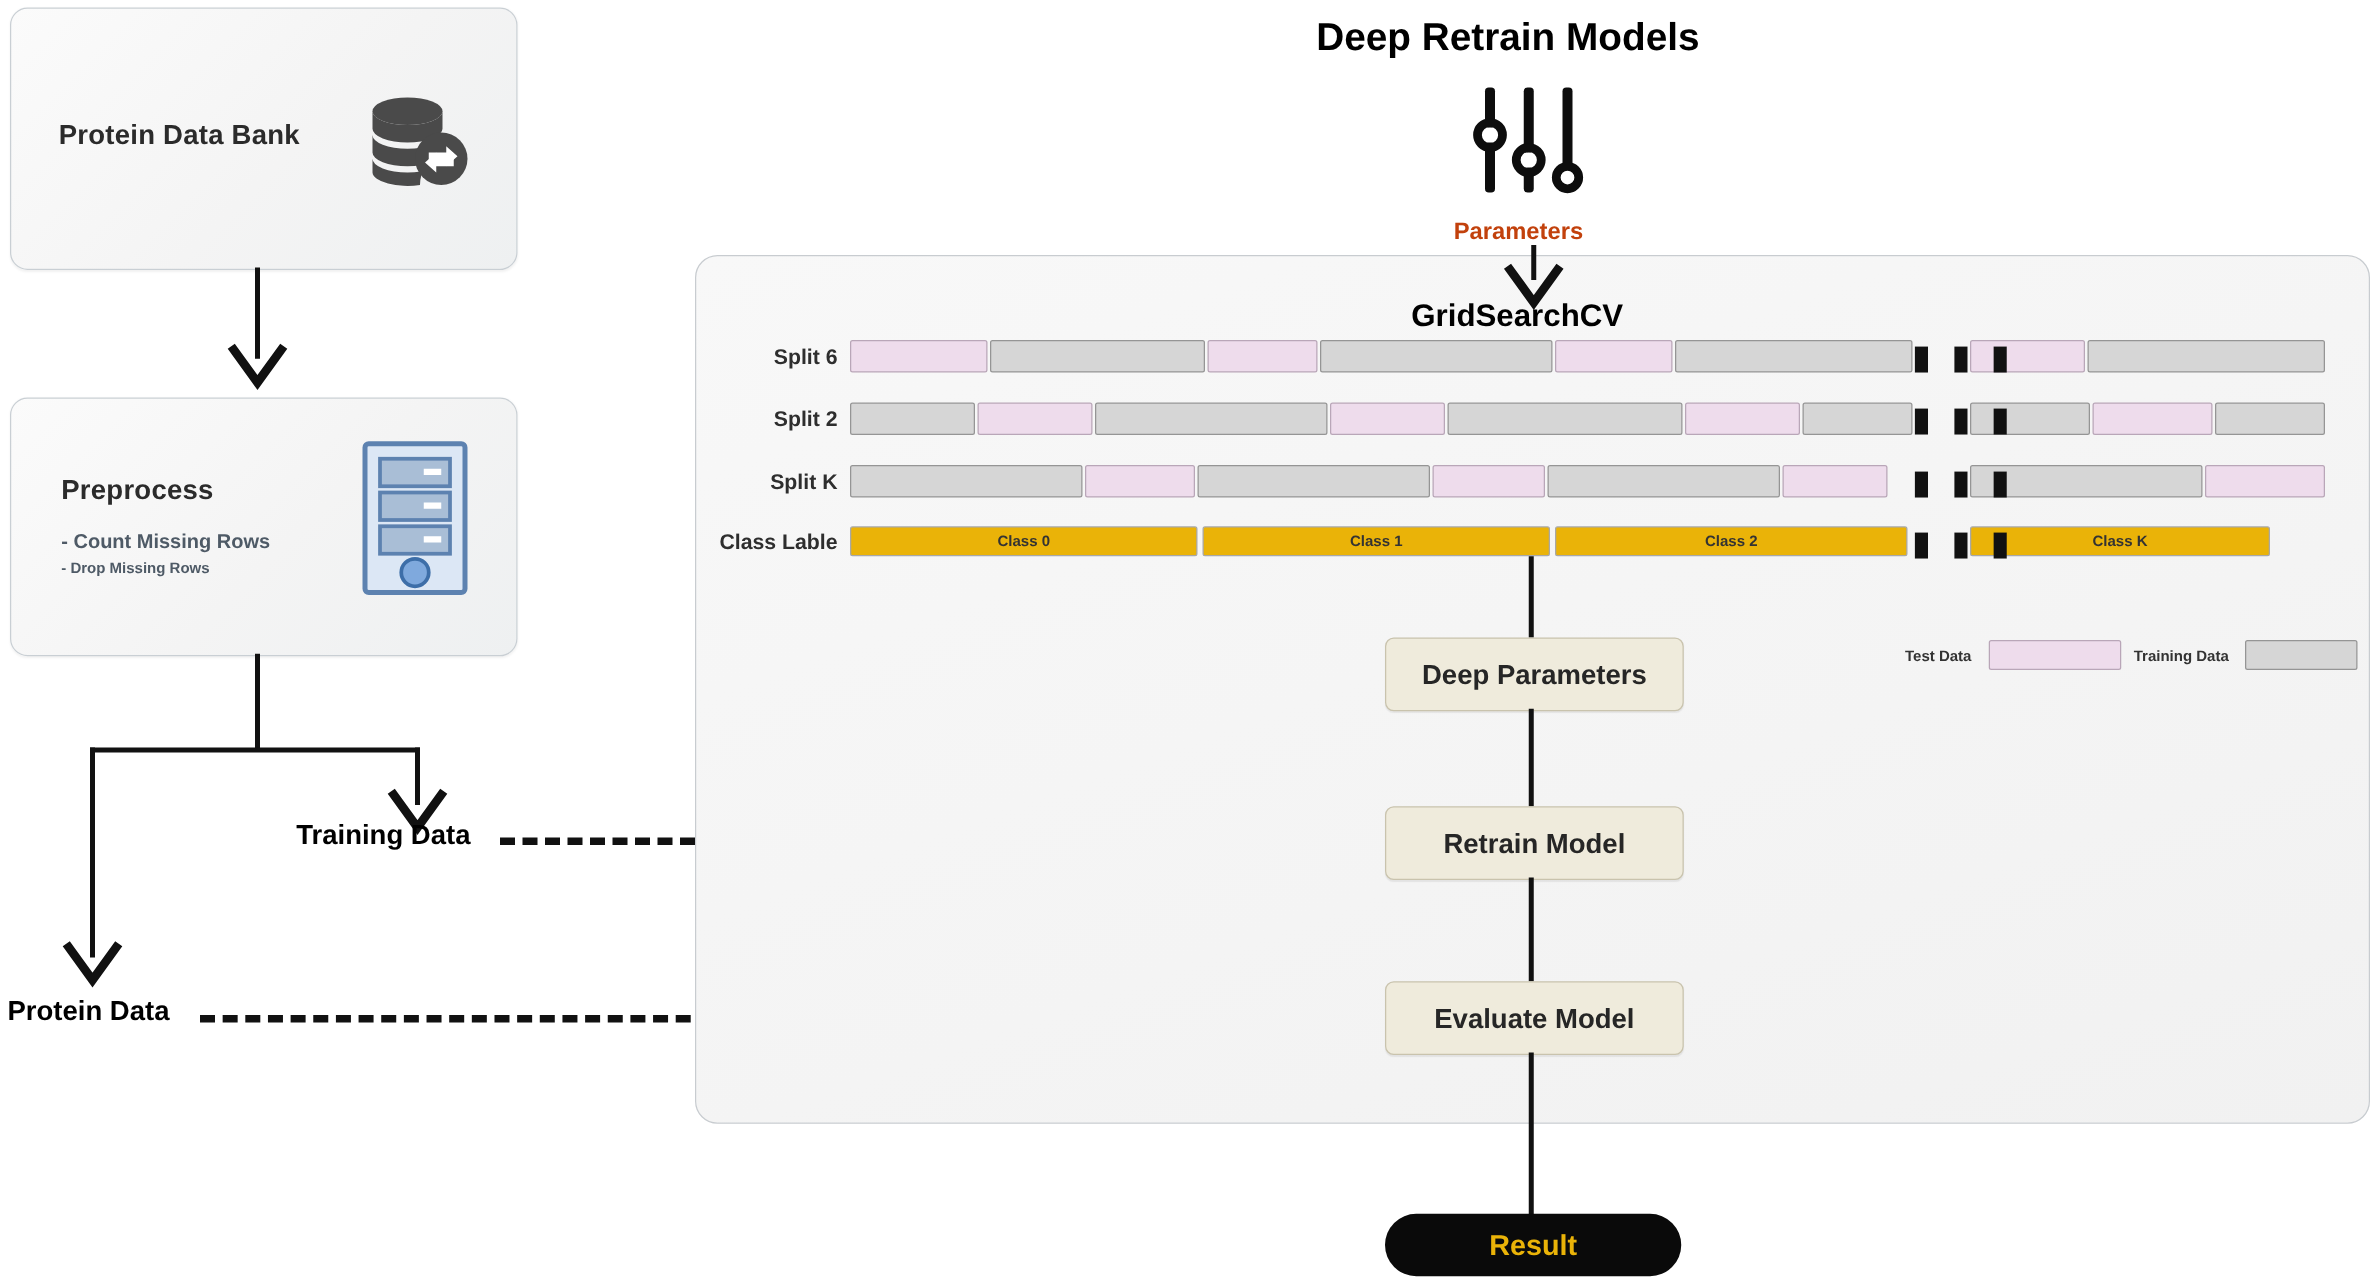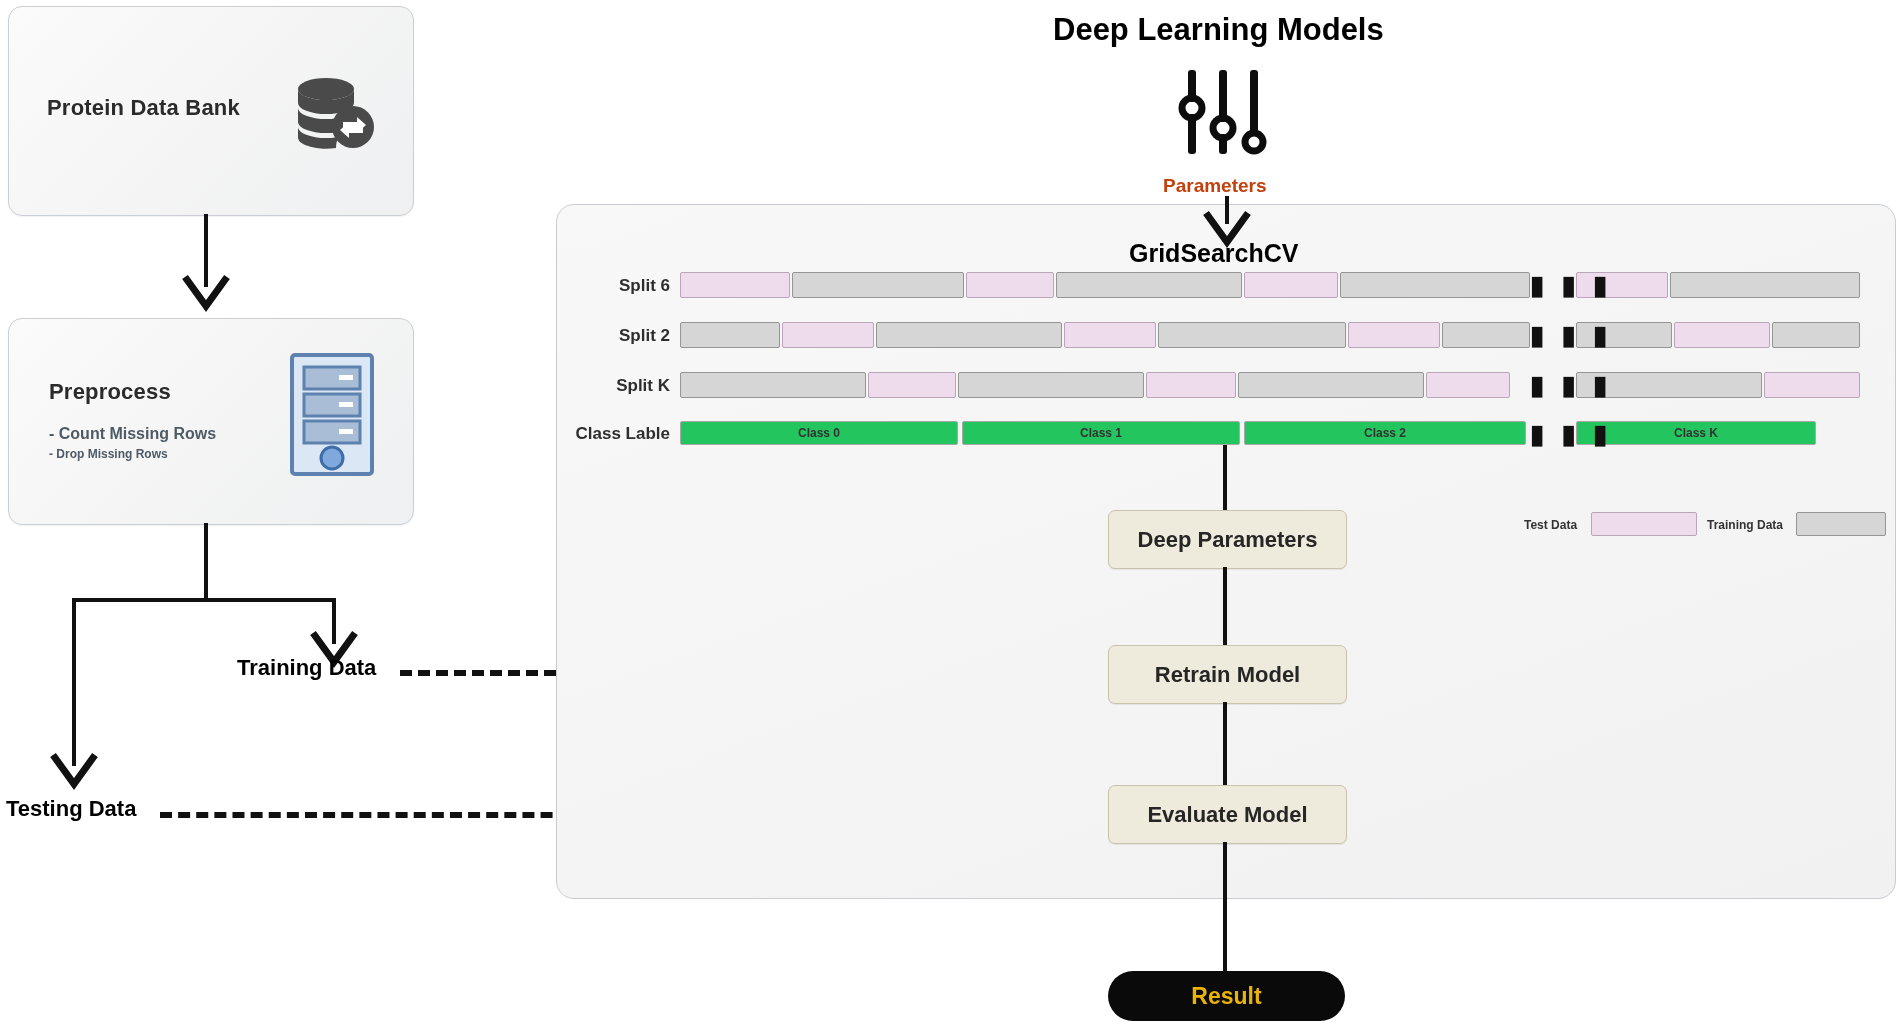--- a/index.html
+++ b/index.html
@@ -57,21 +57,21 @@
   .blk{
     position:absolute;
     height:26px;
     border:1px solid #9c9c9c;
     border-radius:2px;
     box-sizing:border-box;
   }
   .blk.train{background:#d6d6d6;border-color:#959595;}
   .blk.test{background:#eedcec;border-color:#b9a6b8;}
   .blk.cls{
-    background:#22c55e;border-color:#a8a8a8;height:24px;
+    background:#eab308;border-color:#a8a8a8;height:24px;
     display:flex;align-items:center;justify-content:center;
     font-size:12px;color:#333;font-weight:600;
   }
   .ellip{
     position:absolute;
     font-weight:900;
     letter-spacing:5px;
     color:#111;
     font-size:26px;
     line-height:26px;
@@ -161,35 +161,35 @@
   <div class="vline" style="left:332px;top:598px;height:46px;"></div>
   <svg class="abs" style="left:308px;top:628px;" width="52" height="42" viewBox="0 0 52 42">
     <path d="M5 5 L26 34 L47 5" fill="none" stroke="#111" stroke-width="7"></path>
   </svg>
   <div class="vline" style="left:72px;top:598px;height:168px;"></div>
   <svg class="abs" style="left:48px;top:750px;" width="52" height="42" viewBox="0 0 52 42">
     <path d="M5 5 L26 34 L47 5" fill="none" stroke="#111" stroke-width="7"></path>
   </svg>
 
   <div class="h-title" style="left:237px;top:655px;font-size:22px;">Training Data</div>
-  <div class="h-title" style="left:6px;top:796px;font-size:22px;">Testing Data</div>
+  <div class="h-title" style="left:6px;top:796px;font-size:22px;">Protein Data</div>
 
   <div class="dash-h" style="left:400px;top:670px;width:660px;"></div>
   <svg class="abs" style="left:1052px;top:642px;" width="46" height="58" viewBox="0 0 46 58">
     <path d="M6 6 L36 29 L6 52" fill="none" stroke="#111" stroke-width="7"></path>
   </svg>
 
   <div class="dash-h" style="left:160px;top:812px;width:900px;"></div>
   <svg class="abs" style="left:1052px;top:784px;" width="46" height="58" viewBox="0 0 46 58">
     <path d="M6 6 L36 29 L6 52" fill="none" stroke="#111" stroke-width="7"></path>
   </svg>
 
   <div class="panel"></div>
 
-  <div class="h-title" style="left:1053px;top:12px;font-size:31px;">Deep Learning Models</div>
+  <div class="h-title" style="left:1053px;top:12px;font-size:31px;">Deep Retrain Models</div>
 
   <svg class="abs" style="left:1178px;top:68px;" width="90" height="88" viewBox="0 0 90 88">
     <rect x="10" y="2" width="8" height="32" rx="3" fill="#0d0d0d"></rect>
     <rect x="10" y="46" width="8" height="40" rx="3" fill="#0d0d0d"></rect>
     <circle cx="14" cy="40" r="10" fill="none" stroke="#0d0d0d" stroke-width="7"></circle>
     <rect x="41" y="2" width="8" height="52" rx="3" fill="#0d0d0d"></rect>
     <rect x="41" y="66" width="8" height="20" rx="3" fill="#0d0d0d"></rect>
     <circle cx="45" cy="60" r="10" fill="none" stroke="#0d0d0d" stroke-width="7"></circle>
     <rect x="72" y="2" width="8" height="66" rx="3" fill="#0d0d0d"></rect>
     <rect x="72" y="80" width="8" height="6" rx="3" fill="#0d0d0d"></rect>

